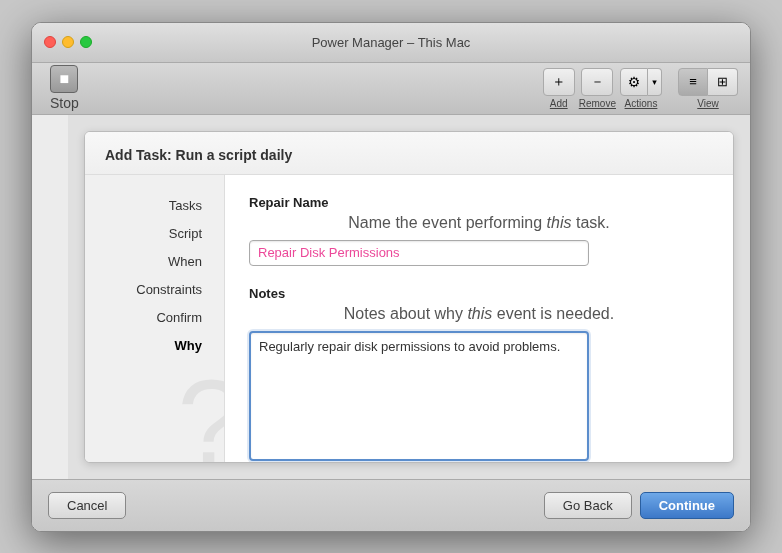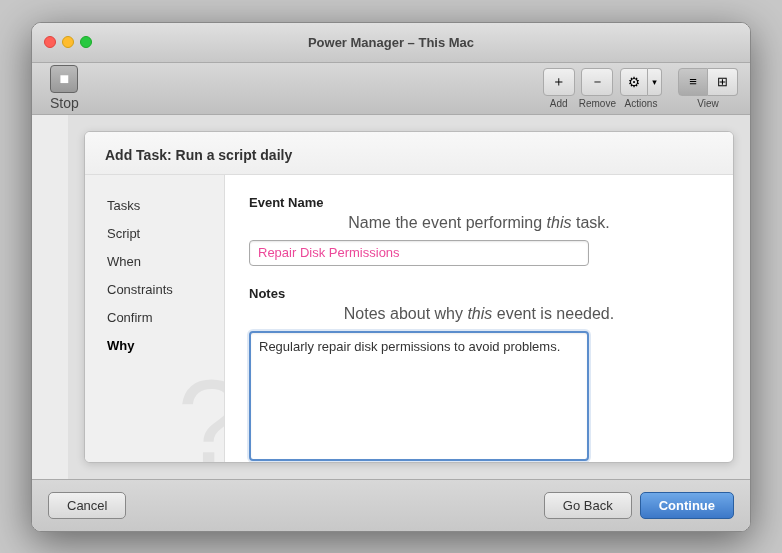--- a/index.html
+++ b/index.html
@@ -54,21 +54,21 @@
     .tl-close { background: #ff5f57; border-color: #e0443e; }
     .tl-minimize { background: #febc2e; border-color: #d4a017; }
     .tl-maximize { background: #28c840; border-color: #1aab29; }
 
     .title-text {
       position: absolute;
       left: 50%;
       transform: translateX(-50%);
       font-size: 13px;
       color: #444;
-      font-weight: 700;
+      font-weight: 400;
     }
 
     
     .toolbar {
       background: linear-gradient(to bottom, #d8d8d8, #c0c0c0);
       border-bottom: 1px solid #aaa;
       padding: 6px 12px;
       display: flex;
       align-items: center;
       gap: 8px;
@@ -185,20 +185,21 @@
     }
 
     .view-toggle .vt-btn:last-child {
       border-radius: 0 4px 4px 0;
       border-left: none;
     }
 
     .toolbar-icon-label {
       font-size: 10px;
       color: #444;
+      text-decoration: underline;
     }
 
     
     .main-content {
       flex: 1;
       background: #e0e0e0;
       display: flex;
       padding: 16px;
       overflow: hidden;
       margin-left: 36px;
@@ -235,20 +236,21 @@
     }
 
     
     .sidebar-nav {
       width: 140px;
       padding: 16px 0;
       background: #f0f0f0;
       border-right: 1px solid #ddd;
       position: relative;
       overflow: hidden;
+      text-align: right;
     }
 
     .sidebar-bg-icon {
       position: absolute;
       bottom: -20px;
       right: -20px;
       font-size: 120px;
       color: rgba(0,0,0,0.06);
       line-height: 1;
       pointer-events: none;
@@ -438,21 +440,21 @@
           </div>
           <div class="nav-item active">
             <span>Why</span>
           </div>
           <div class="sidebar-bg-icon">?</div>
         </div>
 
         <div class="form-area">
 
           <div class="form-section">
-            <div class="form-section-label">Event Name</div>
+            <div class="form-section-label">Repair Name</div>
             <div class="form-section-desc">
               <span>Name the event performing </span><em>this</em><span> task.</span>
             </div>
             <input class="form-input" type="text" value="Repair Disk Permissions" style="">
           </div>
 
           <div class="form-section">
             <div class="form-section-label">Notes</div>
             <div class="form-section-desc">
               <span>Notes about why </span><em>this</em><span> event is needed.</span>

